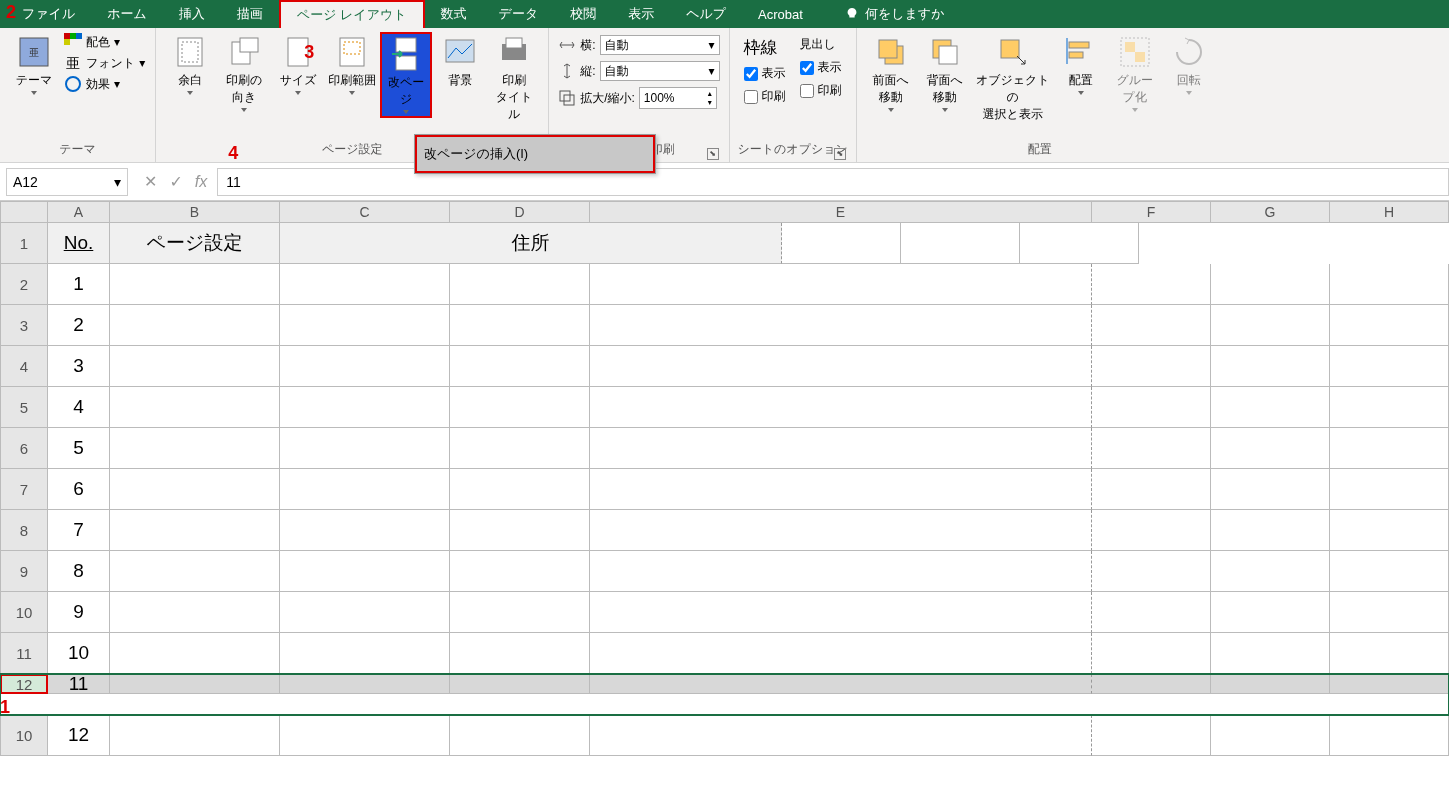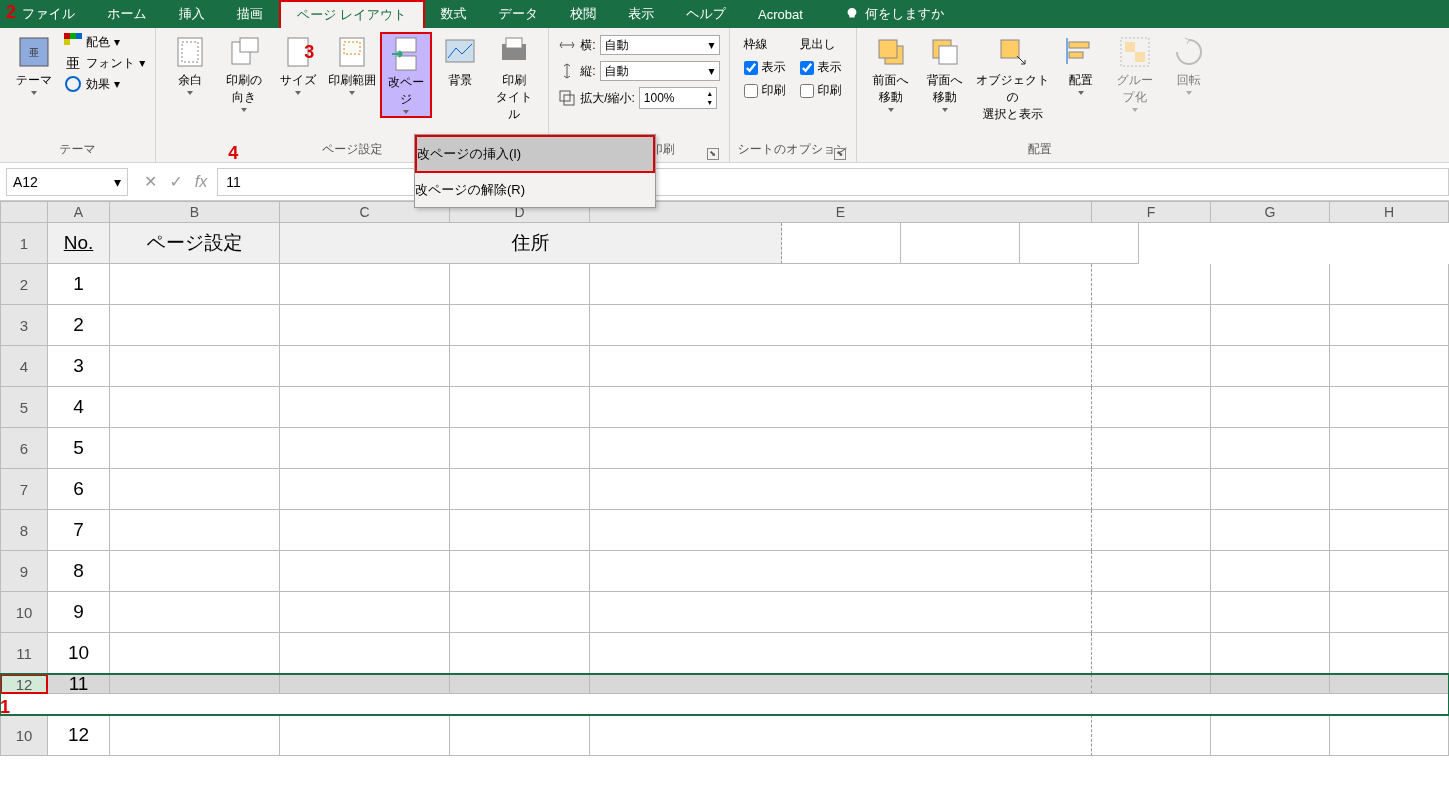--- a/index.html
+++ b/index.html
@@ -9,33 +9,33 @@
 .menubar .tab.active{background:#f3f2f1;color:#1a6e43;border:2px solid #d00;border-bottom:none}
 .menubar .tell{display:flex;align-items:center;gap:6px;margin-left:10px}
 .bulb{width:14px;height:14px;display:inline-block}
 .annot{position:absolute;color:#d00;font-weight:bold;font-size:18px;z-index:200}
 .ribbon{background:#f3f2f1;height:135px;border-bottom:1px solid #d4d4d4;display:flex;position:relative}
 .group{border-right:1px solid #d4d4d4;padding:4px 8px 0;display:flex;flex-direction:column;height:100%}
 .group-body{flex:1;display:flex;align-items:flex-start;gap:2px}
 .group-label{font-size:12px;color:#555;text-align:center;padding:2px 0 4px;position:relative}
 .group-label .dl{position:absolute;right:2px;bottom:2px;width:12px;height:12px;border:1px solid #888;font-size:8px;line-height:10px;text-align:center}
 .big-btn{display:flex;flex-direction:column;align-items:center;width:52px;padding:2px;font-size:12px;cursor:pointer;text-align:center}
-.big-btn.hl{border:2px solid #d00;background:#c4b5fd}
+.big-btn.hl{border:2px solid #d00;background:#1d4ed8}
 .big-btn .ico{width:36px;height:36px;margin-bottom:2px}
 .big-btn .arr{border-top:4px solid #666;border-left:3px solid transparent;border-right:3px solid transparent;margin-top:2px}
 .small-col{display:flex;flex-direction:column;gap:1px;font-size:12px}
 .small-row{display:flex;align-items:center;gap:4px;padding:1px 2px;cursor:pointer}
 .small-ico{width:18px;height:18px}
 .grid-row{display:flex;align-items:center;gap:4px;font-size:12px;padding:1px}
 .sel{border:1px solid #aaa;background:#fff;height:20px;width:120px;font-size:12px;padding:0 4px;display:flex;align-items:center;justify-content:space-between}
 .spin{border:1px solid #aaa;background:#fff;height:22px;width:78px;display:flex;align-items:center;justify-content:space-between;padding:0 4px;font-size:12px}
 .chk{display:flex;align-items:center;gap:4px;font-size:12px}
 .chk input{width:14px;height:14px}
 .dropdown{position:absolute;background:#f3f2f1;border:1px solid #999;box-shadow:2px 2px 4px rgba(0,0,0,.2);z-index:100;width:242px}
-.dropdown .item{padding:8px 0;font-size:13px;cursor:pointer}
+.dropdown .item{padding:8px 7px;font-size:13px;cursor:pointer}
 .dropdown .item.hl{background:#c8c8c8;border:2px solid #d00}
 .fbar{background:#fff;border-bottom:1px solid #ccc;height:38px;display:flex;align-items:center}
 .namebox{border:1px solid #ccc;width:122px;height:28px;margin:0 6px;display:flex;align-items:center;justify-content:space-between;padding:0 6px;font-size:14px}
 .fx-btns{display:flex;gap:12px;align-items:center;color:#999;padding:0 10px}
 .fx-val{border:1px solid #ccc;flex:1;height:28px;padding:0 8px;font-size:14px;display:flex;align-items:center}
 .sheet{position:relative}
 .colhdr{display:flex;height:22px;background:#e6e6e6}
 .corner{width:48px;border:1px solid #bbb;background:#e6e6e6}
 .ch{border:1px solid #bbb;border-left:none;text-align:center;font-size:14px;color:#555;display:flex;align-items:center;justify-content:center}
 .row{display:flex;height:41px}
@@ -194,21 +194,21 @@
             </div>
           </div>
     </div>
       </div>
     <div class="group-label"><span>拡大縮小印刷</span><span class="dl">⬊</span></div>
   </div>
 
   <div class="group">
     <div class="group-body" style="gap:14px;padding:4px 6px">
       <div class="small-col" style="gap:6px">
-        <span style="font-size:12px">枠線</span>
+        <span style="font-size:17px">枠線</span>
         <label class="chk">
             <input type="checkbox" checked="" style="">
             <span>表示</span>
           </label>
         <label class="chk">
             <input type="checkbox" style="">
             <span>印刷</span>
           </label>
       </div>
       <div class="small-col" style="gap:6px">
@@ -279,21 +279,20 @@
           </svg>
           <span>回転</span>
           <span class="arr"></span>
         </div>
     </div>
     <div class="group-label">配置</div>
   </div>
 
   <div class="dropdown" style="left:414px;top:106px">
     <div class="item hl">改ページの挿入(I)</div>
-    <div class="item">改ページの解除(R)</div>
   </div>
 </div>
 
 <div class="fbar">
   <div class="namebox">
       <span>A12</span>
       <span>▾</span>
     </div>
   <div class="fx-btns">
     <span>✕</span>

